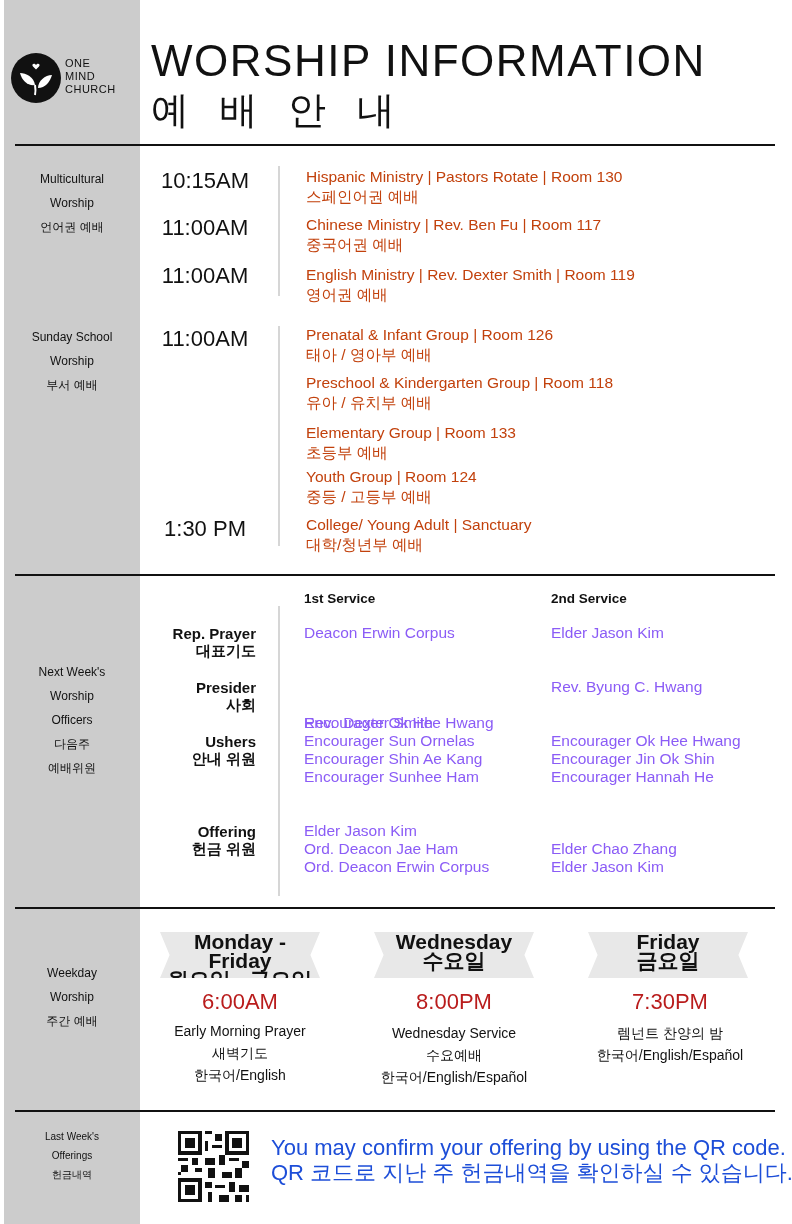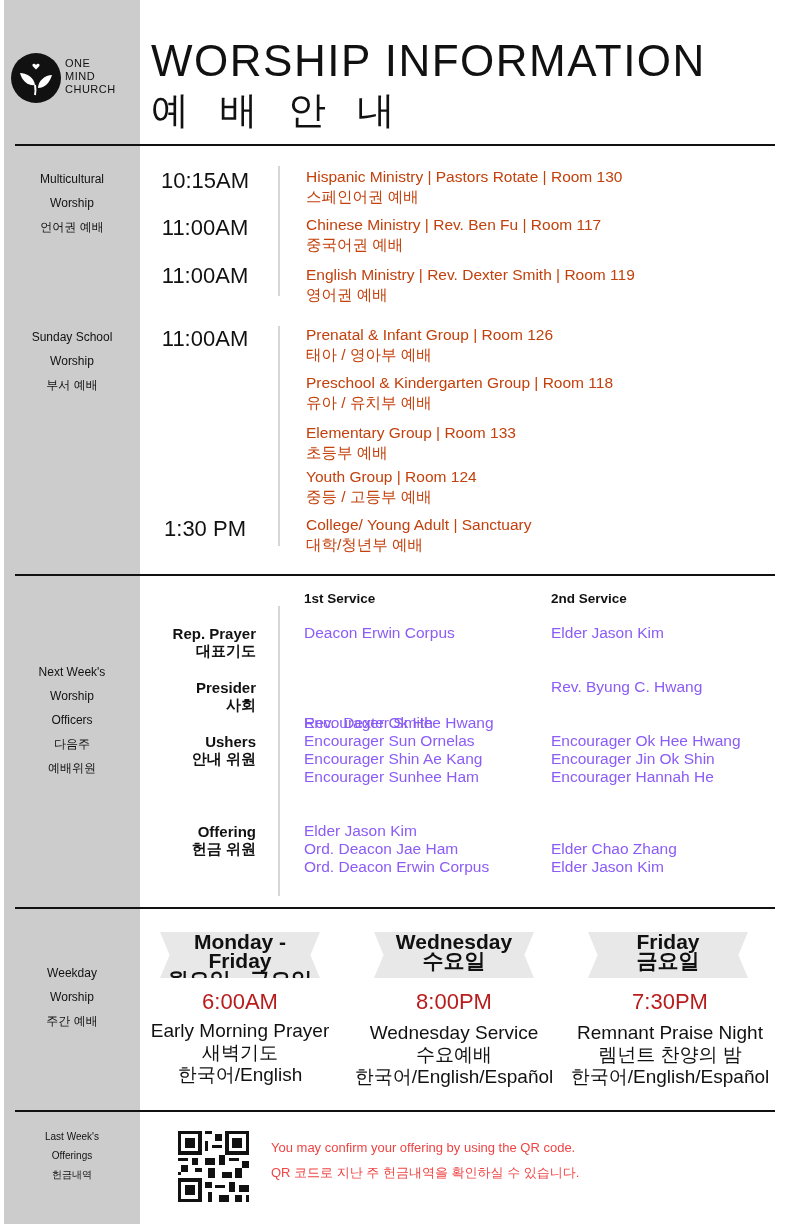--- a/index.html
+++ b/index.html
@@ -20,24 +20,24 @@
   .time { position: absolute; left: 150px; width: 110px; text-align: center; font-size: 22px; color: #111; }
   .entry { position: absolute; left: 306px; font-size: 15.5px; line-height: 20px; color: #c2410c; white-space: nowrap; }
 
   .col-head { position: absolute; font-size: 13.5px; font-weight: bold; color: #111; }
   .role { position: absolute; left: 150px; width: 106px; text-align: right; font-size: 15px; font-weight: bold; line-height: 17px; color: #111; }
   .names { position: absolute; font-size: 15.5px; line-height: 18px; color: #8b5cf6; white-space: nowrap; }
 
   .banner { position: absolute; height: 46px; background: #e8e8e8; text-align: center; font-size: 21px; font-weight: bold; line-height: 19px; color: #111;
             clip-path: polygon(0 0, 100% 0, 94% 50%, 100% 100%, 0 100%, 6% 50%); }
   .wk-time { position: absolute; text-align: center; font-size: 22px; color: #b91c1c; }
-  .wk-desc { position: absolute; text-align: center; font-size: 19px; line-height: 22px; color: #111; }
+  .wk-desc { position: absolute; text-align: center; font-size: 14px; line-height: 22px; color: #111; }
 
   .qr { position: absolute; left: 178px; top: 1131px; width: 71px; height: 71px; }
-  .qr-text { position: absolute; left: 271px; top: 1135px; font-size: 13px; line-height: 25px; color: #ef4444; white-space: nowrap; }
+  .qr-text { position: absolute; left: 271px; top: 1135px; font-size: 22px; line-height: 25px; color: #1d4ed8; white-space: nowrap; }
 </style>
 </head>
 <body>
 
 <div class="sidebar"></div>
 
 <div class="logo-circle">
   <svg width="50" height="50" viewBox="0 0 50 50">
     <path d="M25 12 c-1.5-2.5-5-1-3 1.5 l3 3 l3-3 c2-2.5-1.5-4-3-1.5z" fill="#fff"></path>
     <path d="M9 20 c6 0 14 4 15 12 c-7 1-13-4-15-12z" fill="#fff"></path>
@@ -200,21 +200,20 @@
   <div>수요예배</div>
   <div>한국어/English/Español</div>
 </div>
 
 <div class="banner" style="left:588px; top:932px; width:160px">
   <div>Friday</div>
   <div>금요일</div>
 </div>
 <div class="wk-time" style="left:580px; width:180px; top:989px">7:30PM</div>
 <div class="wk-desc" style="left:560px; width:220px; top:1022px">
-  <div>Remnant Praise Night</div>
   <div>렘넌트 찬양의 밤</div>
   <div>한국어/English/Español</div>
 </div>
 
 <div class="hr" style="top:1110px"></div>
 
 <div class="side-label" style="top:1127px; line-height:19px; font-size:10px">
   <div>Last Week's</div>
   <div>Offerings</div>
   <div>헌금내역</div>

